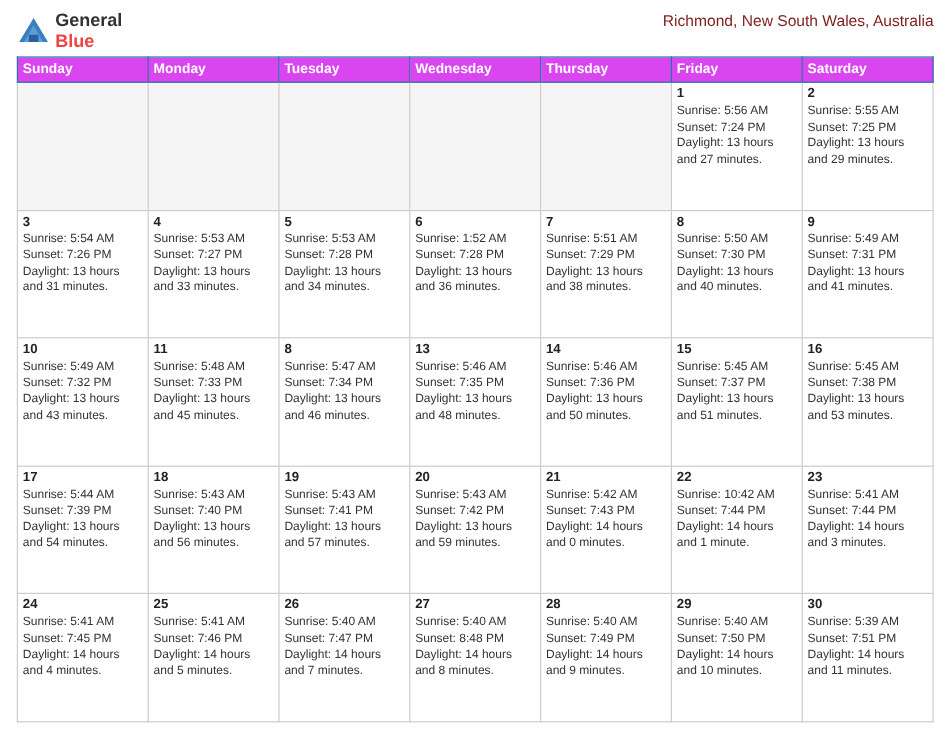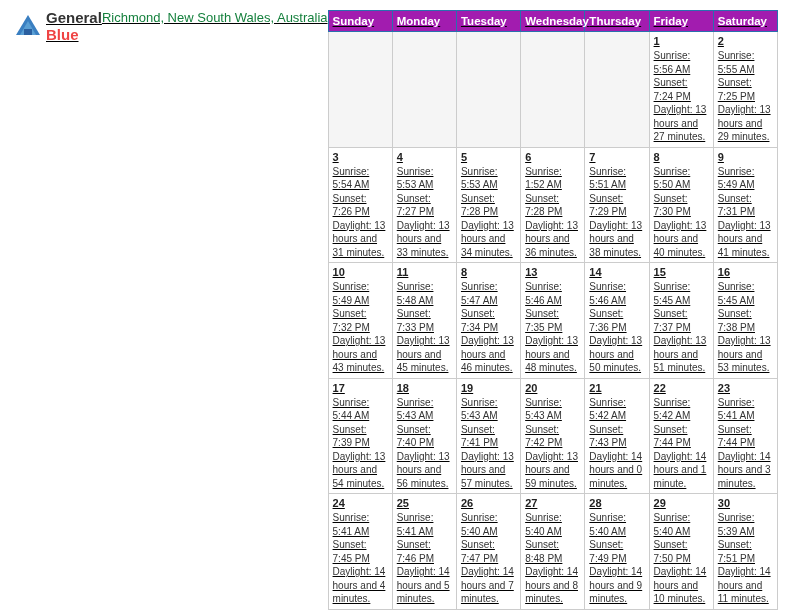--- a/index.html
+++ b/index.html
@@ -8,22 +8,21 @@
       background: #fff;
       width: 792px;
       height: 612px;
       overflow: hidden;
     }
     .page {
       width: 792px;
       height: 612px;
       padding: 10px 14px 10px 14px;
       display: flex;
-      flex-direction: row;
-      text-decoration: underline;
+      flex-direction: column;
     }
     .header {
       display: flex;
       align-items: flex-start;
       justify-content: space-between;
       margin-bottom: 4px;
     }
     .logo {
       display: flex;
       align-items: center;
@@ -51,30 +50,30 @@
     .title-block {
       text-align: right;
     }
     .month-title {
       font-size: 30px;
       font-weight: bold;
       color: #222;
     }
     .location {
       font-size: 13px;
-      color: #15803d;
+      color: #7f1d1d;
     }
     .calendar {
       width: 100%;
       border-collapse: collapse;
       flex: 1;
       table-layout: fixed;
     }
     .calendar th {
-      background: #a21caf;
+      background: #d946ef;
       color: #fff;
       font-size: 11.5px;
       font-weight: bold;
       padding: 4px 4px;
       text-align: left;
       border: 1px solid #2a6fae;
     }
     .calendar td {
       border: 1px solid #ccc;
       vertical-align: top;
@@ -295,21 +294,21 @@
           </td>
           <td>
             <span class="day-num">21</span>
             <div class="day-info">Sunrise: 5:42 AM
 Sunset: 7:43 PM
 Daylight: 14 hours
 and 0 minutes.</div>
           </td>
           <td>
             <span class="day-num">22</span>
-            <div class="day-info">Sunrise: 5:42 AM
+            <div class="day-info">Sunrise: 10:42 AM
 Sunset: 7:44 PM
 Daylight: 14 hours
 and 1 minute.</div>
           </td>
           <td>
             <span class="day-num">23</span>
             <div class="day-info">Sunrise: 5:41 AM
 Sunset: 7:44 PM
 Daylight: 14 hours
 and 3 minutes.</div>

